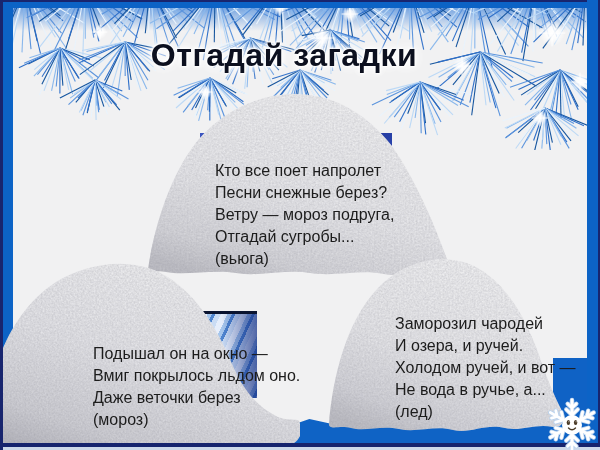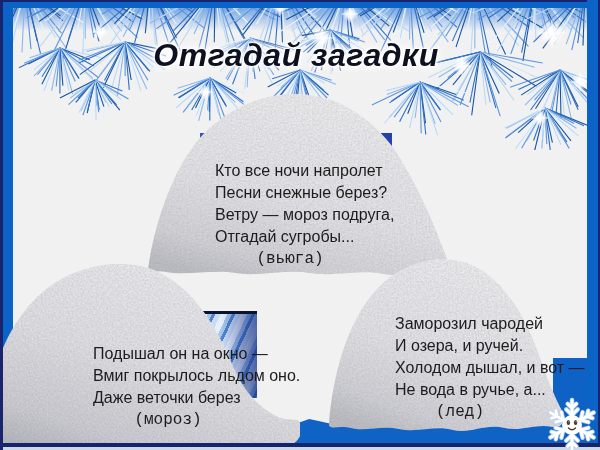--- a/index.html
+++ b/index.html
@@ -11,21 +11,21 @@
   .frame-top{left:0;top:0;width:600px;height:8px;background:linear-gradient(to bottom,#18256e 2px,#0c63c6 2px);z-index:45;}
   .frame-left-band{left:0;top:0;width:13px;height:450px;background:linear-gradient(to right,#18256e 2px,#0c63c6 2px);z-index:15;}
   .frame-left-edge{left:0;top:0;width:3px;height:450px;background:#18256e;z-index:46;}
   .frame-right{right:0;top:0;width:13px;height:450px;background:linear-gradient(to left,#18256e 2px,#0c63c6 2px);z-index:45;}
   .frame-bottom{left:0;bottom:0;width:600px;height:7px;background:linear-gradient(to bottom,#16246e 0,#16246e 4px,#cdd9ea 4px);z-index:45;}
 
   
   #branches{left:8px;top:7px;width:579px;height:143px;z-index:5;}
 
   
-  .title-wrap{left:16px;top:36px;width:560px;text-align:center;z-index:35;font-style:italic;}
+  .title-wrap{left:4px;top:36px;width:560px;text-align:center;z-index:35;}
   .title-wrap span{display:inline-block;font-size:32px;line-height:38px;font-weight:bold;
      letter-spacing:0.5px;color:#0c101f;
      text-shadow:0 0 3px #fff,0 0 6px #fff,0 0 12px #fff,0 0 18px rgba(255,255,255,.85),
                  -1px -1px 2px #fff,1px 1px 2px #fff;}
 
   
   .photo1{left:200px;top:133px;width:192px;height:131px;z-index:10;
      background:
        radial-gradient(circle 1.5px at 14px 10px,#fff 95%,transparent),
        radial-gradient(circle 1px at 40px 22px,#fff 95%,transparent),
@@ -50,21 +50,21 @@
   .drift{z-index:20;}
   .d1{left:140px;top:88px;width:320px;height:190px;}
   .d2{left:-6px;top:258px;width:312px;height:192px;}
   .d3{left:325px;top:245px;width:255px;height:190px;}
 
   
   .riddle{z-index:30;font-size:16px;line-height:22px;color:#1c1c1c;white-space:nowrap;}
   .r1{left:215px;top:160px;width:230px;}
   .r2{left:93px;top:343px;width:240px;}
   .r3{left:395px;top:313px;width:200px;}
-  .ans{width:150px;text-align:center;font-family:Liberation Mono, monospace;}
+  .ans{width:150px;}
   .r3 .ans{width:130px;}
 
   
   #flake{left:544px;top:397px;width:56px;height:56px;z-index:50;}
 </style>
 </head>
 <body>
 
 <div class="slide">
 
@@ -801,38 +801,38 @@
         <feComposite in="a" in2="SourceAlpha" operator="in" result="cl"></feComposite>
         <feFlood flood-color="#8f8f99" flood-opacity="0.5" result="f"></feFlood>
         <feComposite in="f" in2="cl" operator="in"></feComposite>
       </filter>
     </defs>
     <path d="M4,178 C8,130 22,76 52,44 C76,18 112,8 142,18 C174,30 198,64 214,110 C222,134 230,152 236,164 C242,176 236,184 228,182 C210,178 196,187 180,183 C160,178 146,189 128,185 C110,180 92,188 74,184 C56,180 40,187 26,183 C14,180 3,186 4,178 Z" fill="url(#sg3)"></path>
     <path d="M4,178 C8,130 22,76 52,44 C76,18 112,8 142,18 C174,30 198,64 214,110 C222,134 230,152 236,164 C242,176 236,184 228,182 C210,178 196,187 180,183 C160,178 146,189 128,185 C110,180 92,188 74,184 C56,180 40,187 26,183 C14,180 3,186 4,178 Z" fill="#ffffff" filter="url(#gr3)"></path>
   </svg>
 
   <div class="abs riddle r1">
-    <div>Кто все ночи напролет</div>
+    <div>Кто все поет напролет</div>
     <div>Песни снежные берез?</div>
     <div>Ветру — мороз подруга,</div>
     <div>Отгадай сугробы...</div>
     <div class="ans">(вьюга)</div>
   </div>
 
   <div class="abs riddle r2">
     <div>Подышал он на окно —</div>
     <div>Вмиг покрылось льдом оно.</div>
     <div>Даже веточки берез</div>
     <div class="ans">(мороз)</div>
   </div>
 
   <div class="abs riddle r3">
     <div>Заморозил чародей</div>
     <div>И озера, и ручей.</div>
-    <div>Холодом дышал, и вот —</div>
+    <div>Холодом ручей, и вот —</div>
     <div>Не вода в ручье, а...</div>
     <div class="ans">(лед)</div>
   </div>
 
   <svg id="flake" class="abs" viewBox="-28 -28 56 56">
     <g id="flakeArms">
         <path d="M0,0 L0.0,-25.0 M0.0,-10.0 L-5.7,-15.6 M0.0,-10.0 L5.7,-15.6 M0.0,-17.0 L-4.3,-21.2 M0.0,-17.0 L4.3,-21.2" stroke="#b9d2ee" stroke-width="4.5" stroke-linecap="round" fill="none"></path>
         <path d="M0,0 L0.0,-25.0 M0.0,-10.0 L-5.7,-15.6 M0.0,-10.0 L5.7,-15.6 M0.0,-17.0 L-4.3,-21.2 M0.0,-17.0 L4.3,-21.2" stroke="#ffffff" stroke-width="2.8" stroke-linecap="round" fill="none"></path>
         <path d="M0,0 L21.7,-12.5 M8.7,-5.0 L10.6,-12.8 M8.7,-5.0 L16.4,-2.8 M14.7,-8.5 L16.2,-14.3 M14.7,-8.5 L20.5,-6.9" stroke="#b9d2ee" stroke-width="4.5" stroke-linecap="round" fill="none"></path>
         <path d="M0,0 L21.7,-12.5 M8.7,-5.0 L10.6,-12.8 M8.7,-5.0 L16.4,-2.8 M14.7,-8.5 L16.2,-14.3 M14.7,-8.5 L20.5,-6.9" stroke="#ffffff" stroke-width="2.8" stroke-linecap="round" fill="none"></path>

